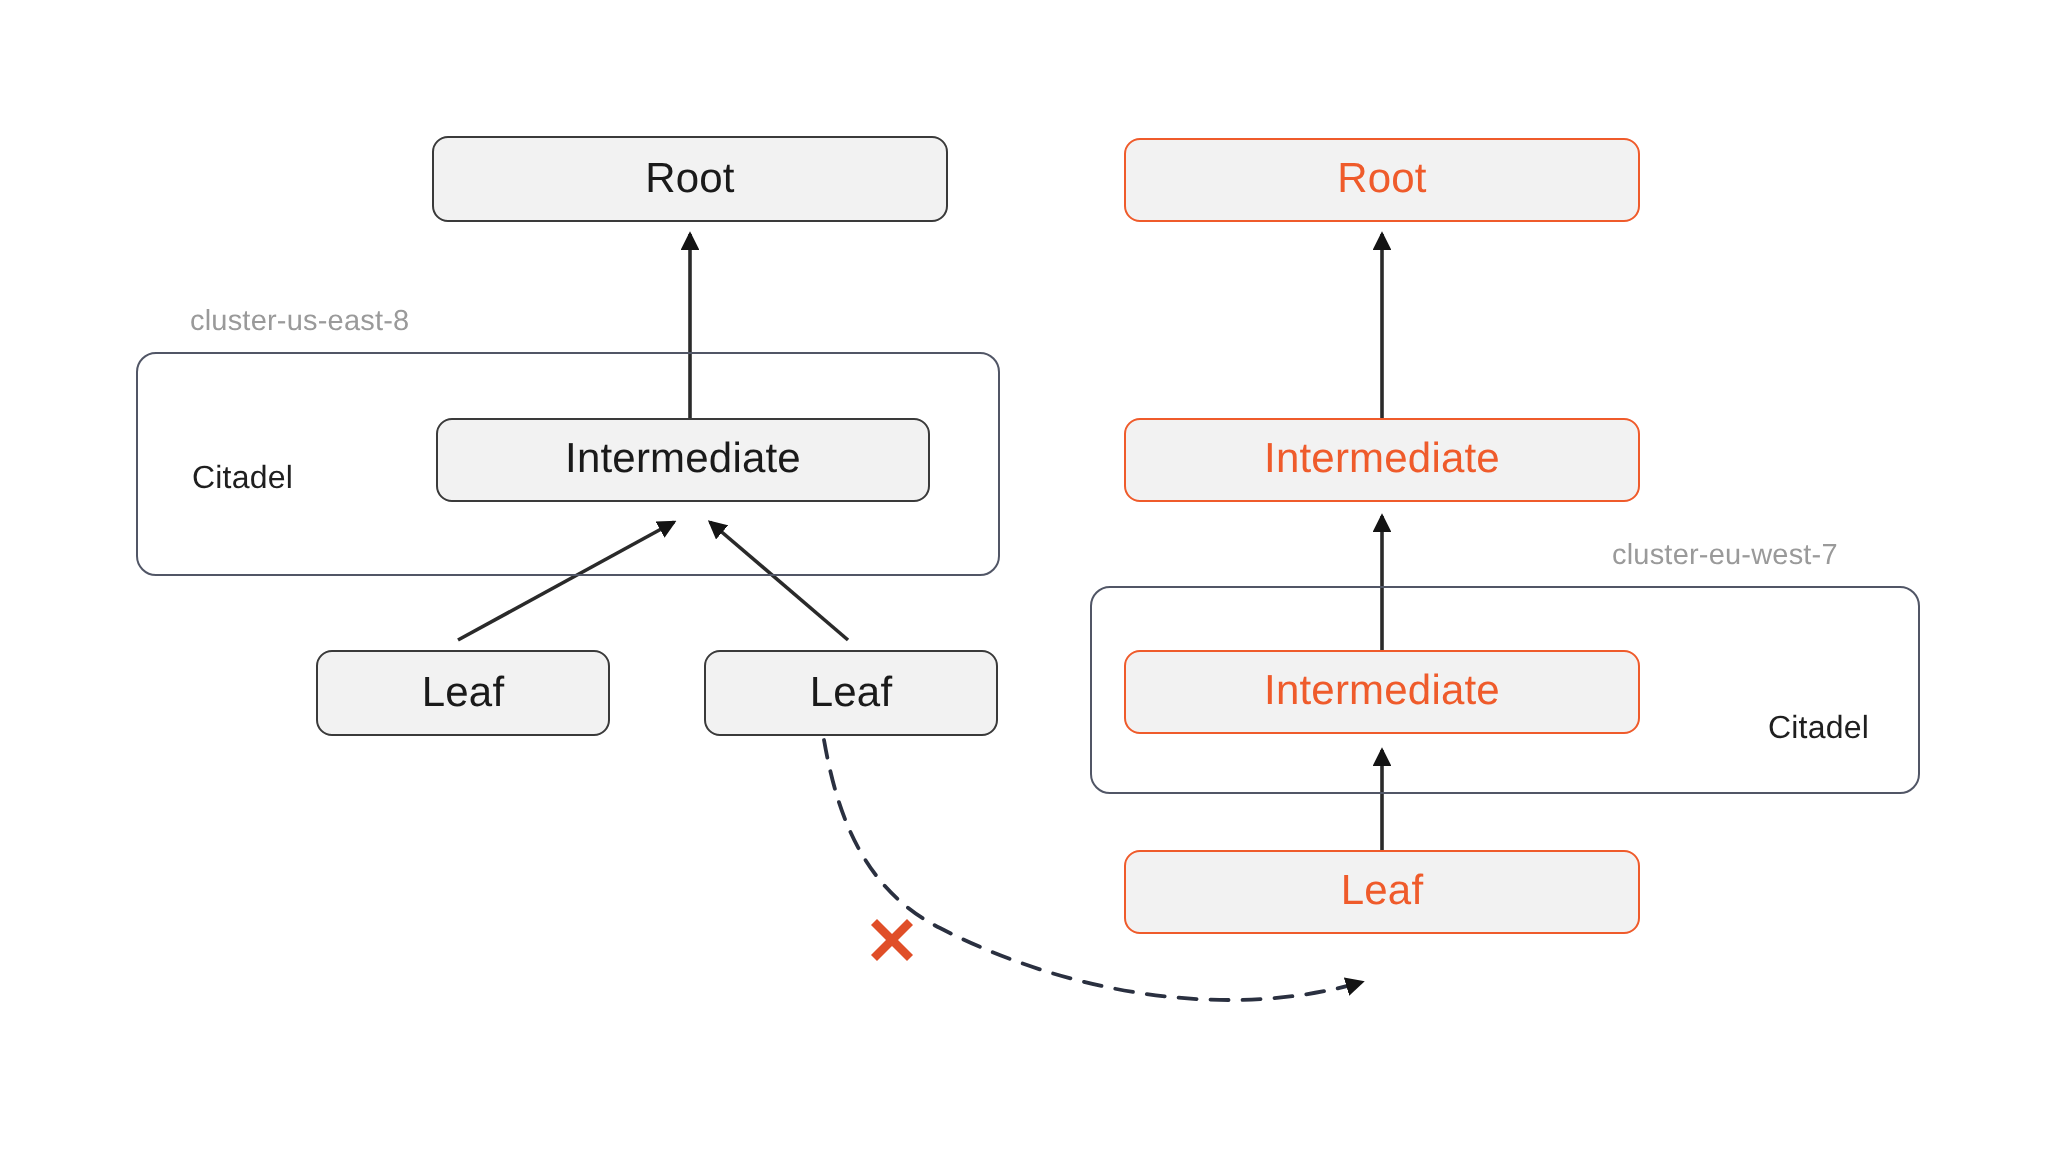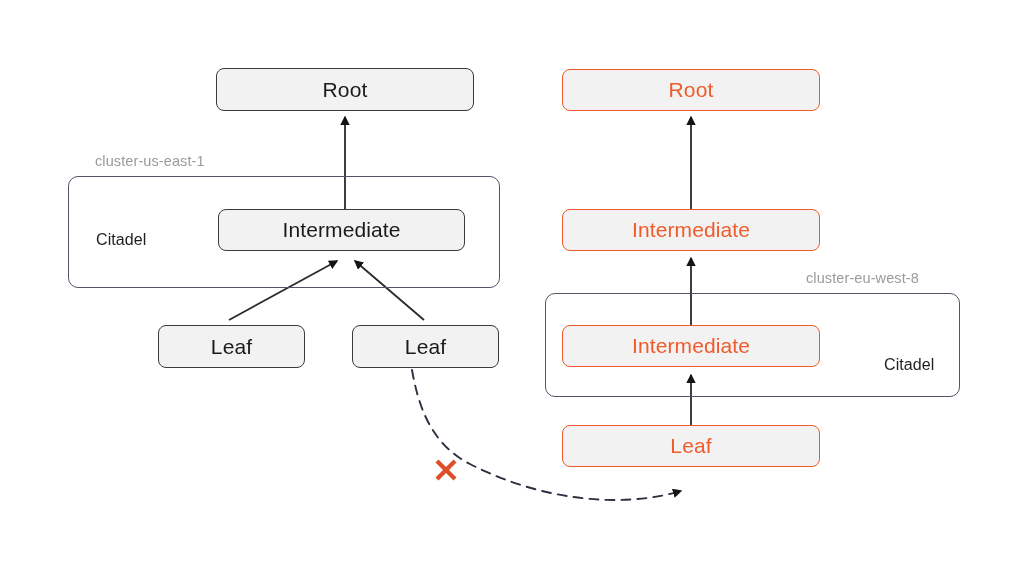--- a/index.html
+++ b/index.html
@@ -109,21 +109,21 @@
 
     <line x1="691" y1="425" x2="691" y2="375" stroke="#2a2a2a" stroke-width="1.8" marker-end="url(#arrowdark)"></line>
 
     <path d="M 412 370 C 418 404, 430 444, 470 464 C 540 500, 620 509, 681 491" fill="none" stroke="#2a3040" stroke-width="1.9" stroke-dasharray="9 7" stroke-linecap="round" marker-end="url(#arrowdark2)"></path>
   </svg>
 
   <div class="node dark" style="left:216px; top:68px; width:258px; height:43px;">
     <span>Root</span>
   </div>
 
-  <div class="cluster-label" style="left:95px; top:153px;">cluster-us-east-1</div>
+  <div class="cluster-label" style="left:95px; top:153px;">cluster-us-east-8</div>
 
   <div class="cluster" style="left:68px; top:176px; width:432px; height:112px;"></div>
 
   <div class="citadel-label" style="left:96px; top:231px;">Citadel</div>
 
   <div class="node dark" style="left:218px; top:209px; width:247px; height:42px;">
     <span>Intermediate</span>
   </div>
 
   <div class="node dark" style="left:158px; top:325px; width:147px; height:43px;">
@@ -135,21 +135,21 @@
   </div>
 
   <div class="node accent" style="left:562px; top:69px; width:258px; height:42px;">
     <span>Root</span>
   </div>
 
   <div class="node accent" style="left:562px; top:209px; width:258px; height:42px;">
     <span>Intermediate</span>
   </div>
 
-  <div class="cluster-label" style="left:806px; top:270px;">cluster-eu-west-8</div>
+  <div class="cluster-label" style="left:806px; top:270px;">cluster-eu-west-7</div>
 
   <div class="cluster" style="left:545px; top:293px; width:415px; height:104px;"></div>
 
   <div class="citadel-label" style="left:884px; top:356px;">Citadel</div>
 
   <div class="node accent" style="left:562px; top:325px; width:258px; height:42px;">
     <span>Intermediate</span>
   </div>
 
   <div class="node accent" style="left:562px; top:425px; width:258px; height:42px;">

